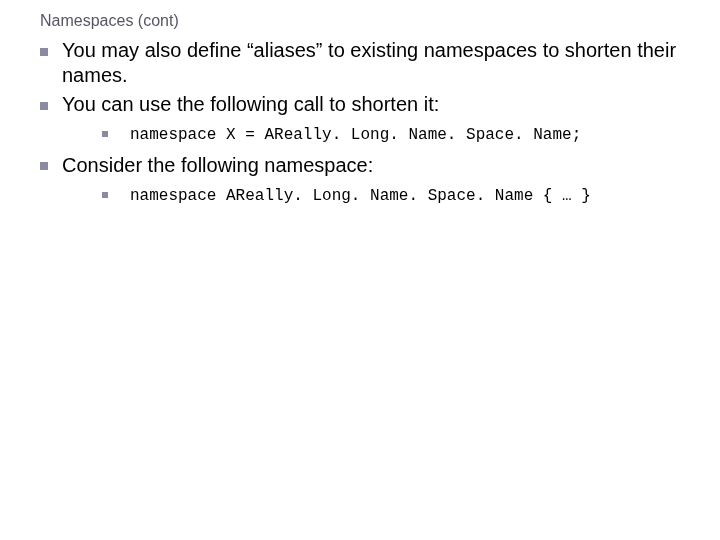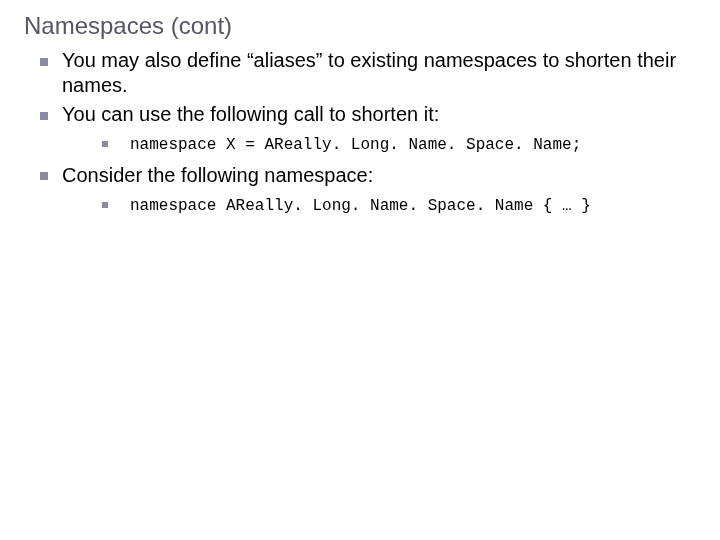--- a/index.html
+++ b/index.html
@@ -12,23 +12,23 @@
     color: #000;
     overflow: hidden;
   }
   .slide {
     box-sizing: border-box;
     width: 720px;
     height: 540px;
     padding: 12px 20px 20px 20px;
   }
   .title {
-    font-size: 24px;
+    font-size: 16px;
     color: #555566;
-    margin: 0 0 8px 4px;
+    margin: 0 0 8px 20px;
     font-weight: normal;
   }
   ul.lvl1 {
     list-style: none;
     padding: 0 0 0 20px;
     margin: 4px 0 0 0;
   }
   ul.lvl1 > li {
     position: relative;
     padding-left: 22px;

